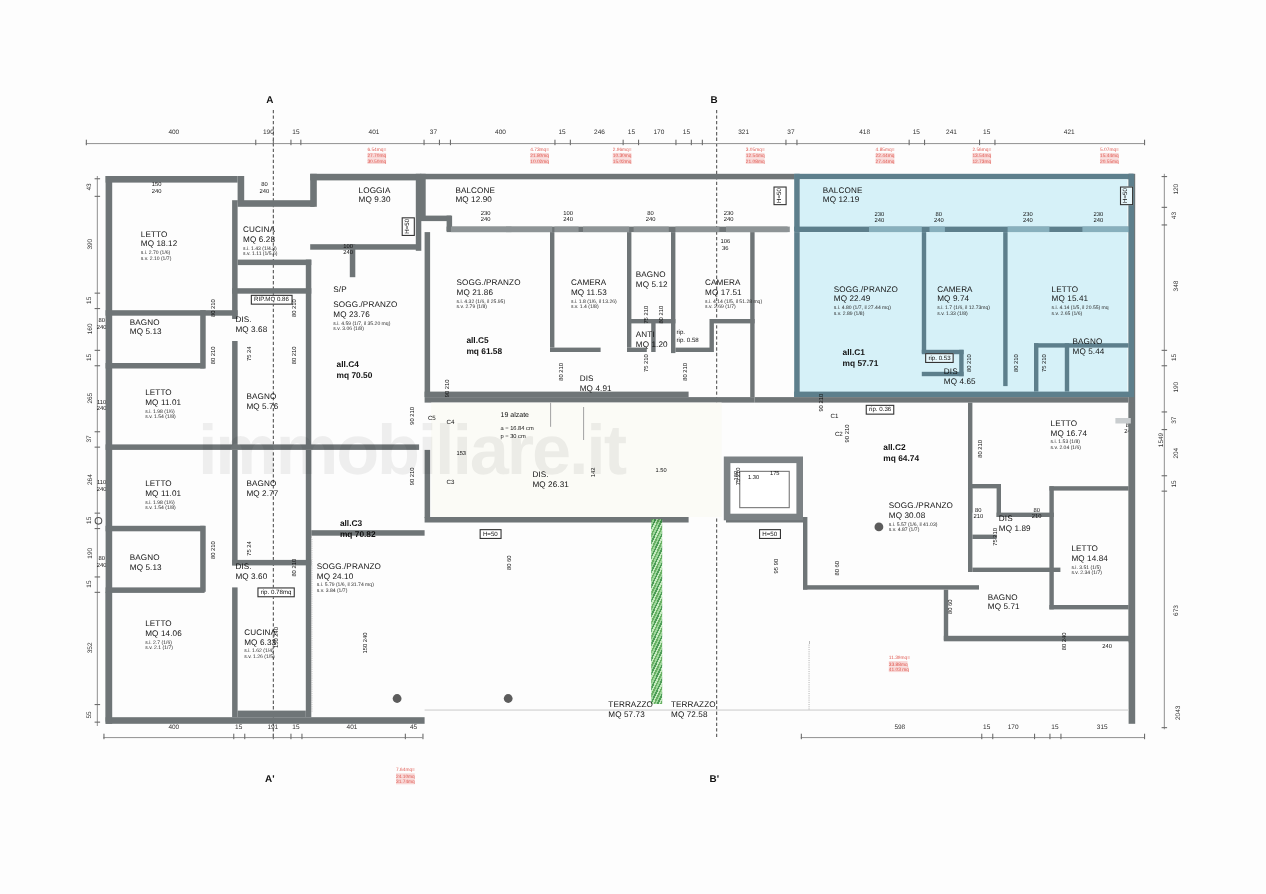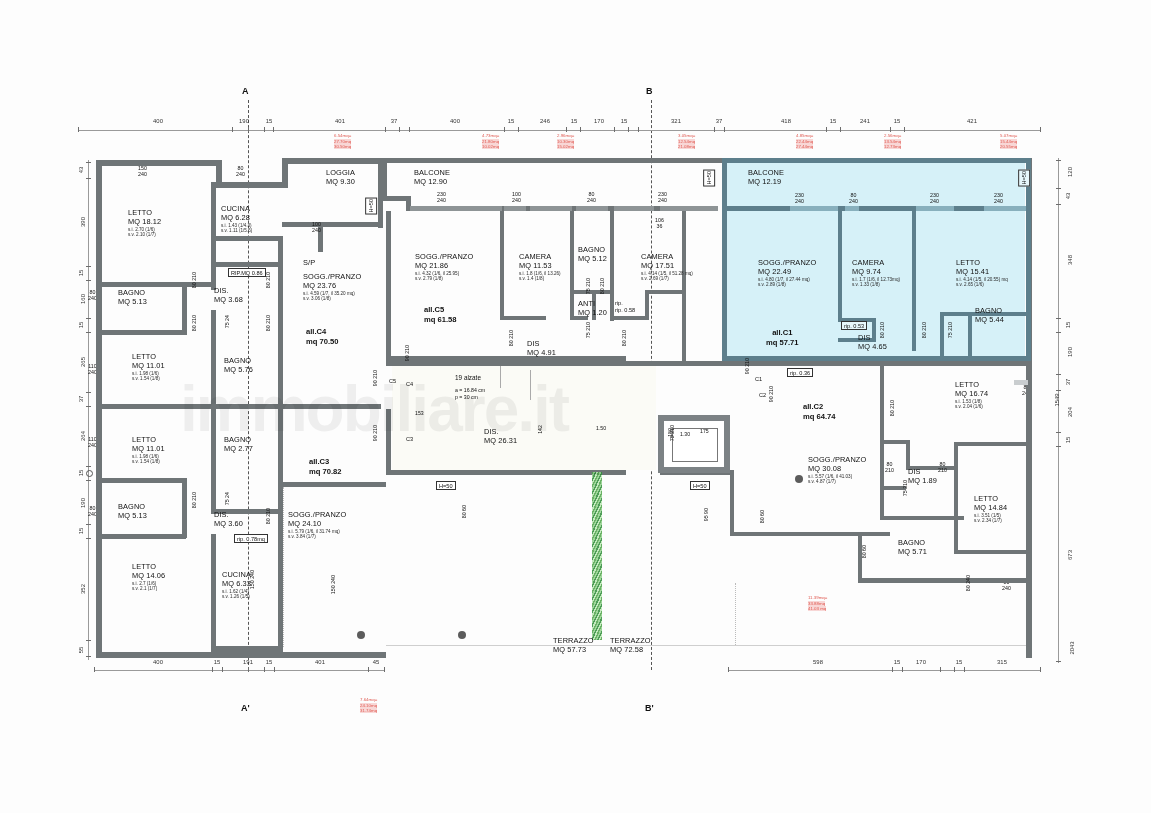--- a/index.html
+++ b/index.html
@@ -442,21 +442,21 @@
     <span class="mq">MQ 2.77</span>
   </div>
   <div class="lbl" style="left:118px;top:502px;">
     <span class="n">BAGNO</span>
     <span class="mq">MQ 5.13</span>
   </div>
   <div class="lbl" style="left:214px;top:510px;">
     <span class="n">DIS.</span>
     <span class="mq">MQ 3.60</span>
   </div>
-  <div class="alq" style="left:309px;top:457px;">
+  <div class="alq" style="left:309px;top:471px;">
     <span>all.C3</span><br><span>mq 70.82</span>
   </div>
   <div class="lbl" style="left:288px;top:510px;">
     <span class="n">SOGG./PRANZO</span>
     <span class="mq">MQ 24.10</span>
     <span class="sub"><span>s.i. 5.79 (1/6, il 31.74 mq)</span></span>
     <span class="sub">s.v. 3.84 (1/7)</span>
   </div>
   <div class="boxlab" style="left:234px;top:534px;">rip. 0.78mq</div>
   <div class="lbl" style="left:132px;top:562px;">
@@ -528,21 +528,21 @@
   <div class="lbl" style="left:748px;top:168px;font-size:5.4px;">
     <span class="n">BALCONE</span>
     <span class="mq">MQ 12.19</span>
   </div>
   <div class="lbl" style="left:758px;top:258px;">
     <span class="n">SOGG./PRANZO</span>
     <span class="mq">MQ 22.49</span>
     <span class="sub">s.i. 4.80 (1/7, il 27.44 mq)</span>
     <span class="sub">s.v. 2.89 (1/8)</span>
   </div>
-  <div class="alq" style="left:766px;top:328px;text-align:center;">
+  <div class="alq" style="left:766px;top:316px;">
     <span>all.C1</span><br><span>mq 57.71</span>
   </div>
   <div class="lbl" style="left:852px;top:258px;">
     <span class="n">CAMERA</span>
     <span class="mq">MQ 9.74</span>
     <span class="sub">s.i. 1.7 (1/6, il 12.73mq)</span>
     <span class="sub">s.v. 1.33 (1/8)</span>
   </div>
   <div class="lbl" style="left:956px;top:258px;">
     <span class="n">LETTO</span>

